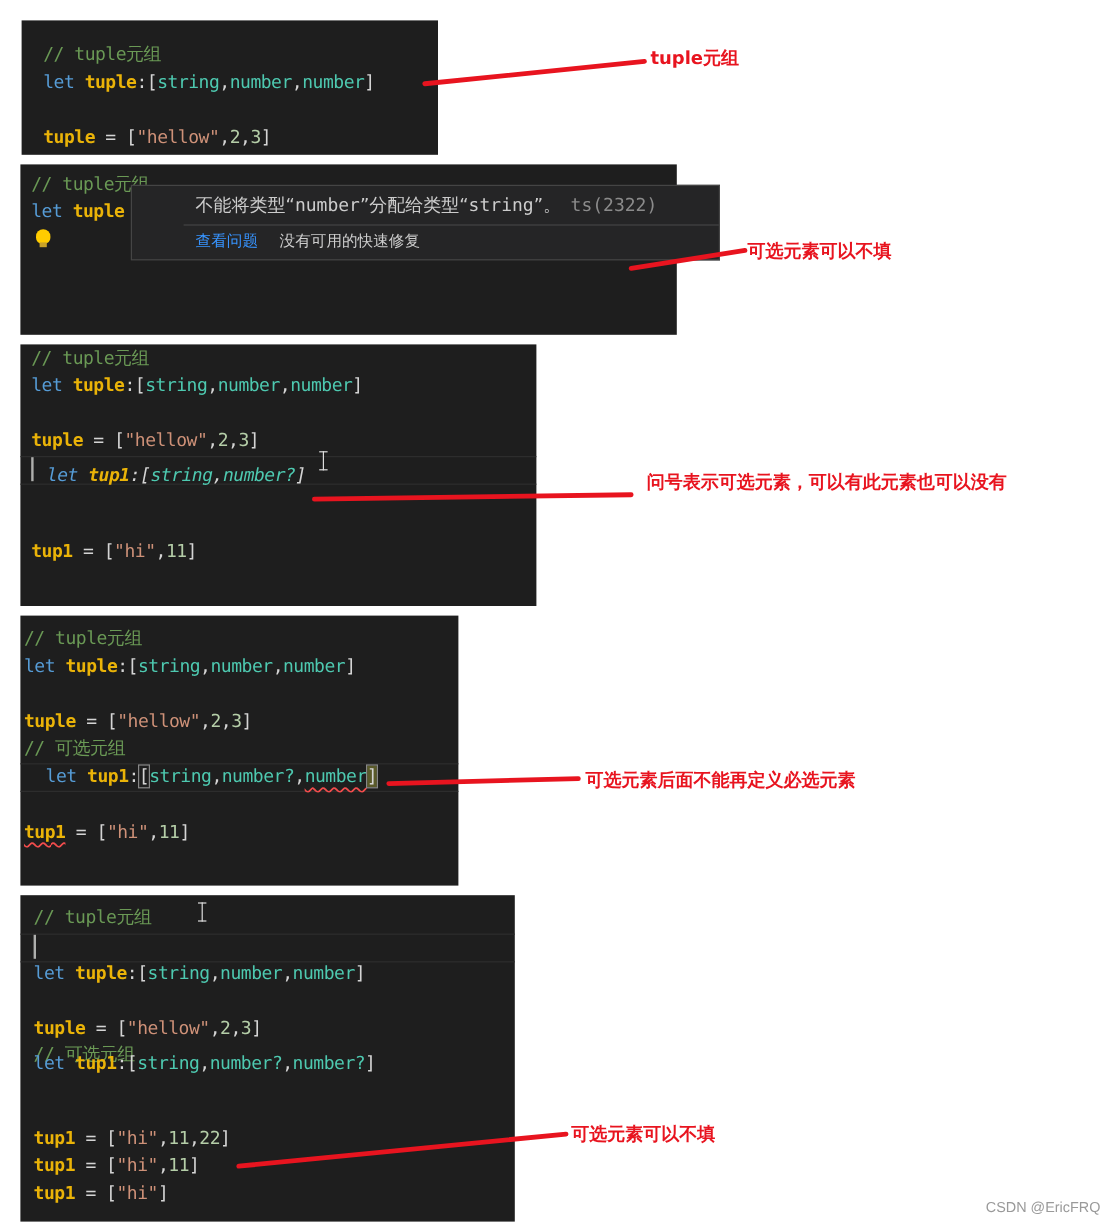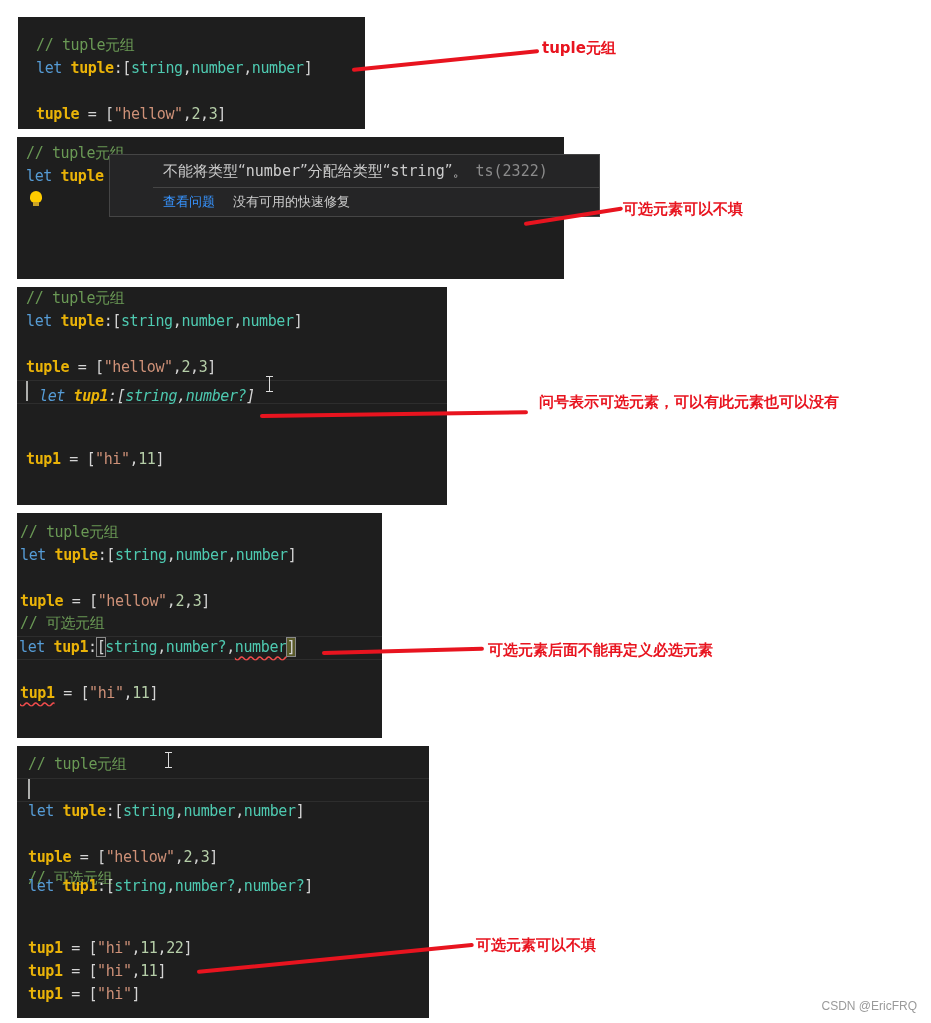--- a/index.html
+++ b/index.html
@@ -71,21 +71,21 @@
 </div>
 <div class="arrow" style="left:260px;top:414px;width:268px;transform:rotate(-0.8deg);"></div>
 <div class="note" style="left:539px;top:393px;">问号表示可选元素，可以有此元素也可以没有</div>
 
 <div class="panel" style="left:17px;top:513px;width:365px;height:225px;">
   <div class="line" style="top:8px;padding-left:3px;"><span class="cm">// tuple元组</span></div>
   <div class="line" style="top:31px;padding-left:3px;"><span class="kw">let</span> <span class="var">tuple</span><span class="pun">:[</span><span class="ty">string</span><span class="pun">,</span><span class="ty">number</span><span class="pun">,</span><span class="ty">number</span><span class="pun">]</span></div>
   <div class="line" style="top:77px;padding-left:3px;"><span class="var">tuple</span><span class="pun"> = [</span><span class="str">"hellow"</span><span class="pun">,</span><span class="num">2</span><span class="pun">,</span><span class="num">3</span><span class="pun">]</span></div>
   <div class="line" style="top:99px;padding-left:3px;"><span class="cm">// 可选元组</span></div>
   <div class="cur-line" style="top:123px;"></div>
-  <div class="line" style="top:123px;padding-left:2px;"><span class="kw">let</span> <span class="var">tup1</span><span class="pun">:</span><span class="pun bracket-box">[</span><span class="ty">string</span><span class="pun">,</span><span class="ty">number?</span><span class="pun">,</span><span class="ty squig">number</span><span class="pun bracket-box" style="background:#5a5a2a;">]</span></div>
+  <div class="line" style="top:123px;padding-left:21px;"><span class="kw">let</span> <span class="var">tup1</span><span class="pun">:</span><span class="pun bracket-box">[</span><span class="ty">string</span><span class="pun">,</span><span class="ty">number?</span><span class="pun">,</span><span class="ty squig">number</span><span class="pun bracket-box" style="background:#5a5a2a;">]</span></div>
   <div class="line" style="top:169px;padding-left:3px;"><span class="var squig">tup1</span><span class="pun"> = [</span><span class="str">"hi"</span><span class="pun">,</span><span class="num">11</span><span class="pun">]</span></div>
 </div>
 <div class="arrow" style="left:322px;top:651px;width:162px;transform:rotate(-1.5deg);"></div>
 <div class="note" style="left:488px;top:641px;">可选元素后面不能再定义必选元素</div>
 
 <div class="panel" style="left:17px;top:746px;width:412px;height:272px;">
   <div class="line" style="top:7px;padding-left:11px;"><span class="cm">// tuple元组</span></div>
   <div class="ibeam" style="left:151px;top:6px;"></div>
   <div class="cur-line" style="top:32px;"></div>
   <div class="caret" style="left:11px;top:33px;"></div>

